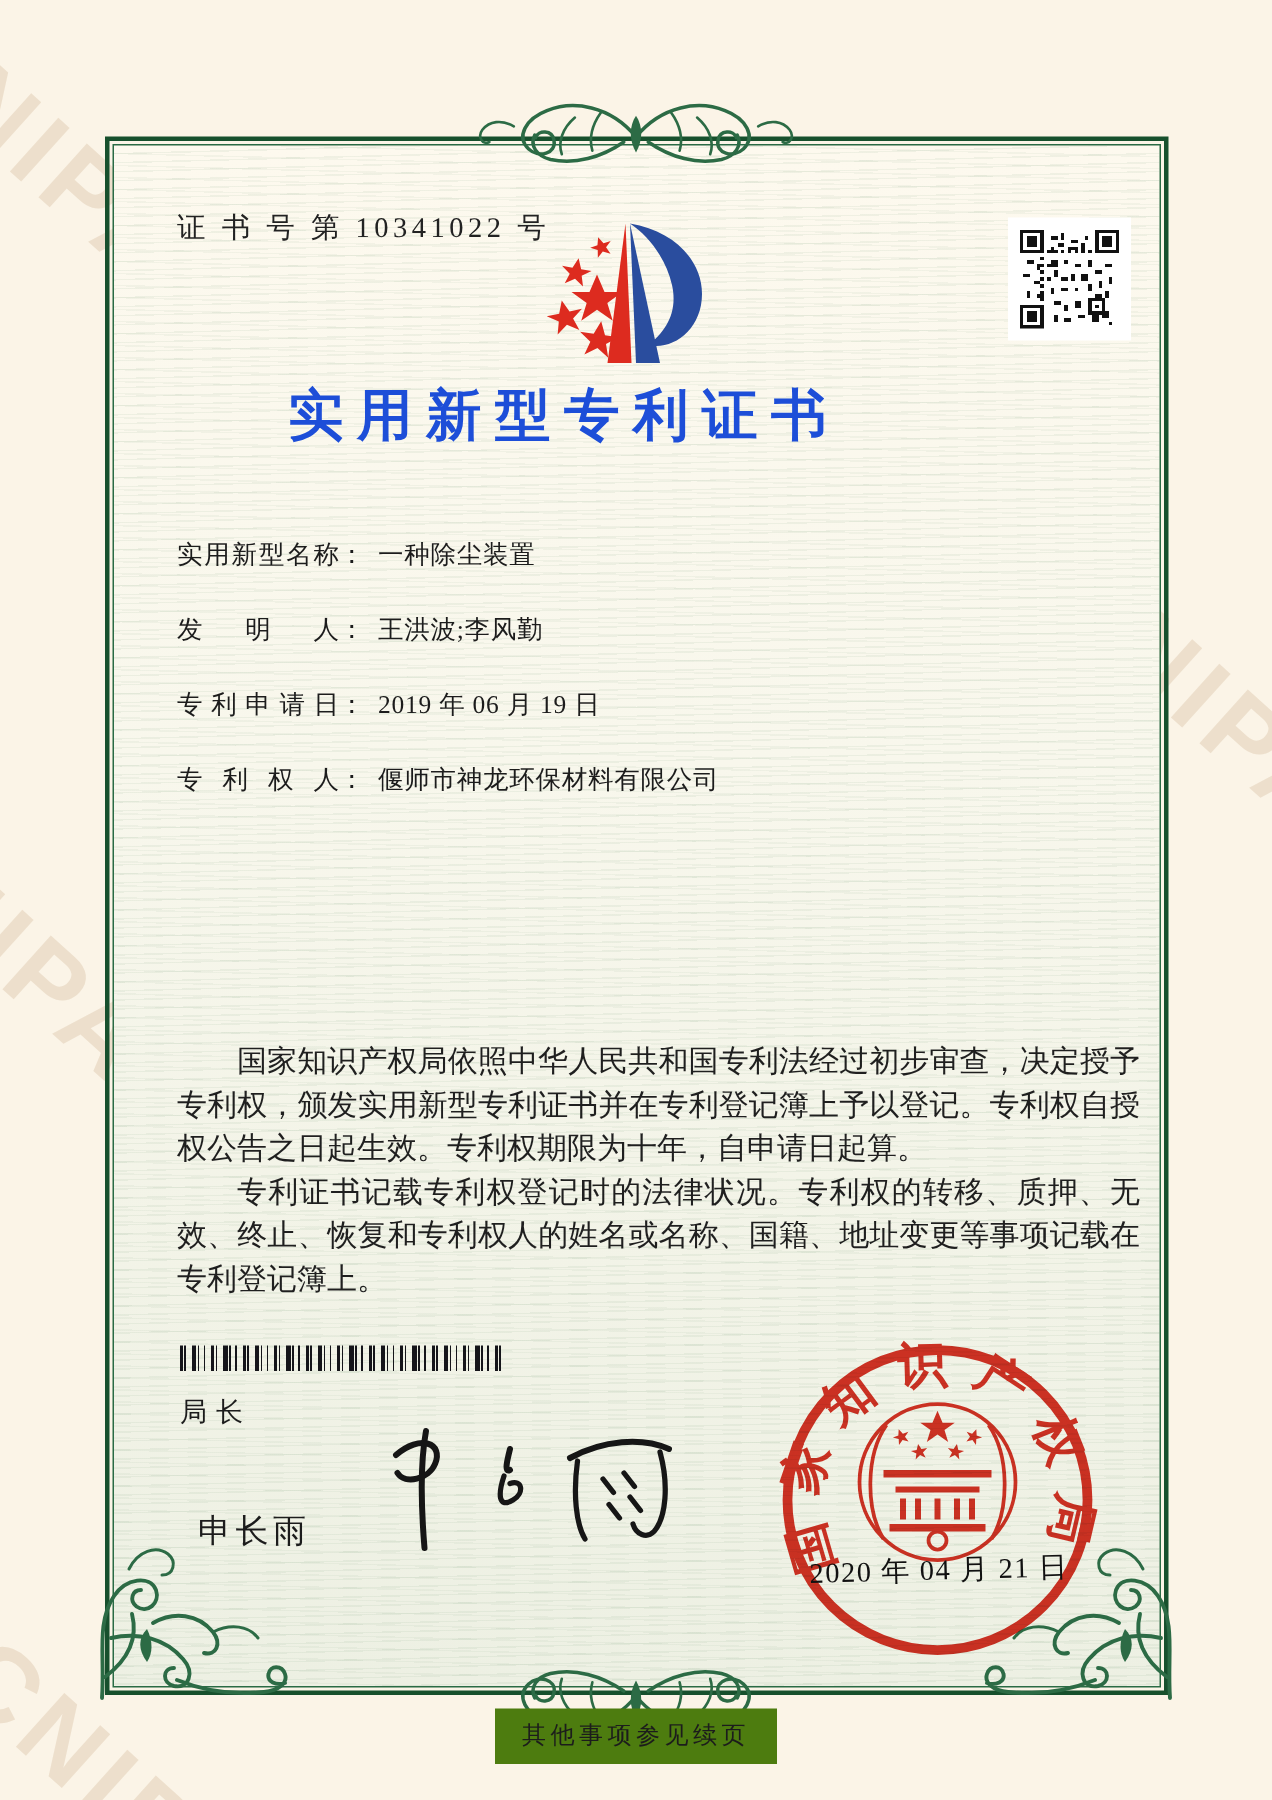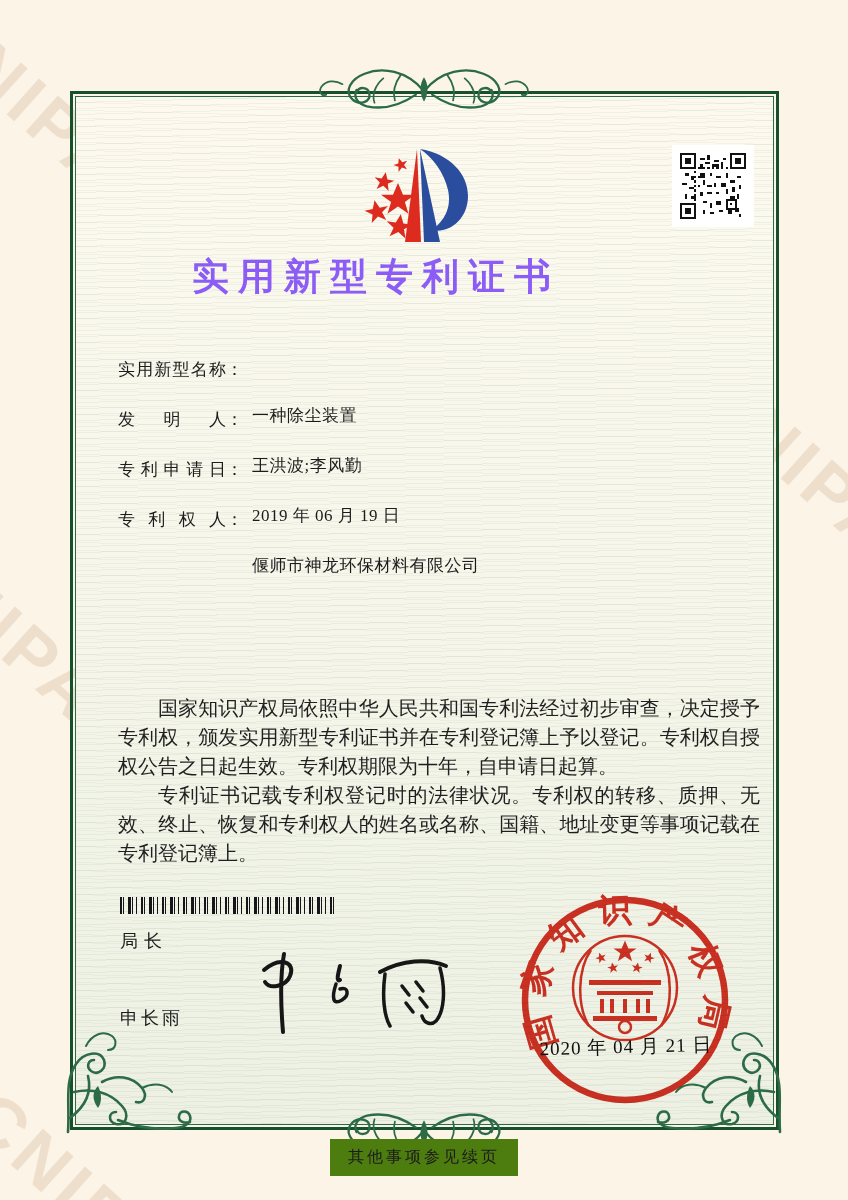--- a/index.html
+++ b/index.html
@@ -41,51 +41,51 @@
     position:absolute;left:118px;top:139px;z-index:5;
     font-size:19px;letter-spacing:3px;color:#222;
   }
   .logo{position:absolute;left:350px;top:144px;z-index:5;}
   .qr-wrap{
     position:absolute;left:672px;top:145px;width:82px;height:82px;
     background:#ffffff;z-index:5;display:flex;align-items:center;justify-content:center;
   }
   .title{
     position:absolute;left:70px;top:252px;width:612px;z-index:5;
-    text-align:center;font-size:37px;font-weight:bold;letter-spacing:9px;color:#8b5cf6;
+    text-align:center;font-size:37px;font-weight:bold;letter-spacing:9px;color:#1d4ed8;
   }
 
   
   .fields{position:absolute;left:118px;top:352px;width:642px;z-index:5;font-size:17px;}
   .frow{position:relative;height:50px;line-height:24px;padding-top:6px;box-sizing:border-box;}
   .flabel{
     display:inline-block;width:108px;vertical-align:top;
     text-align:justify;text-align-last:justify;
   }
   .fcolon{display:inline-block;vertical-align:top;}
-  .fvalue{display:inline-block;vertical-align:top;margin-left:9px;letter-spacing:0.5px;margin-top:46px;}
+  .fvalue{display:inline-block;vertical-align:top;margin-left:9px;letter-spacing:0.5px;}
   .pair2{position:absolute;left:339px;top:6px;line-height:24px;}
 
   
   .paras{
     position:absolute;left:118px;top:694px;width:642px;z-index:5;
     font-size:20px;line-height:29px;text-align:justify;color:#1f1f1f;
   }
   .paras p{margin:0;text-indent:2em;}
 
   
   .barcode{
     position:absolute;left:120px;top:897px;width:218px;height:17px;z-index:5;
     background-image:
       repeating-linear-gradient(90deg,#15151a 0 2px,transparent 2px 3px,#15151a 3px 4px,transparent 4px 8px,#15151a 8px 11px,transparent 11px 12px,#15151a 12px 13px,transparent 13px 16px,#15151a 16px 17px,transparent 17px 21px);
   }
 
   
   .signer-title{position:absolute;left:120px;top:929px;font-size:18px;letter-spacing:6px;z-index:5;}
-  .signer-name{position:absolute;left:120px;top:1006px;font-size:18px;letter-spacing:3px;z-index:5;}
+  .signer-name{position:absolute;left:132px;top:1006px;font-size:22px;letter-spacing:3px;z-index:5;}
   .signature{position:absolute;left:252px;top:942px;z-index:6;}
 
   
   .seal{position:absolute;left:515px;top:890px;z-index:7;mix-blend-mode:multiply;opacity:0.95;}
   .seal-date{
     position:absolute;left:510px;top:1034px;width:232px;z-index:8;
     text-align:center;font-size:19px;letter-spacing:1px;color:#111;
     transform:rotate(-1.5deg);
   }
 
@@ -173,20 +173,21 @@
       <path d="M12,96 C28,84 34,70 30,54"></path>
       <path d="M16,70 C34,66 52,70 64,84 C72,93 68,104 58,102 C50,100 50,90 58,90"></path>
       <path d="M44,60 C58,52 74,54 84,66 C90,74 86,82 78,80"></path>
       <path d="M60,98 C80,106 100,108 118,106 C128,105 134,100 132,94 C130,88 122,88 121,94 C120,99 126,102 132,100"></path>
       <path d="M84,66 C96,60 108,62 114,70" stroke-width="2"></path>
       <path d="M28,24 C34,12 46,8 54,14 C60,19 58,28 50,28" stroke-width="2"></path>
       <path d="M40,86 C34,78 34,70 40,64 C44,72 44,80 40,86 Z" fill="#2c6b45" stroke="none"></path>
     </g>
   </svg>
 
+  <div class="cert-no">证 书 号 第 10341022 号</div>
 
   <svg class="logo" width="136" height="112" viewBox="0 0 132 112">
     <defs>
       <path id="st" d="M0,-10 L2.94,-3.09 10,-3.09 4.05,1.18 6.18,8.09 0,3.82 -6.18,8.09 -4.05,1.18 -10,-3.09 -2.94,-3.09 Z"></path>
     </defs>
     <path d="M68,5 C98,10 116,30 116,52 C116,76 96,90 80,86 C92,77 100,64 96,46 C92,28 80,13 68,5 Z" fill="#2a4d9e"></path>
     <polygon points="68,5 88,98 72,98" fill="#2a4d9e"></polygon>
     <polygon points="65,5 69,98 53,98" fill="#dd2b1f"></polygon>
     <use href="#st" transform="translate(46,56) scale(1.7)" fill="#dd2b1f"></use>
     <use href="#st" transform="translate(25,68) scale(1.2) rotate(-12)" fill="#dd2b1f"></use>

